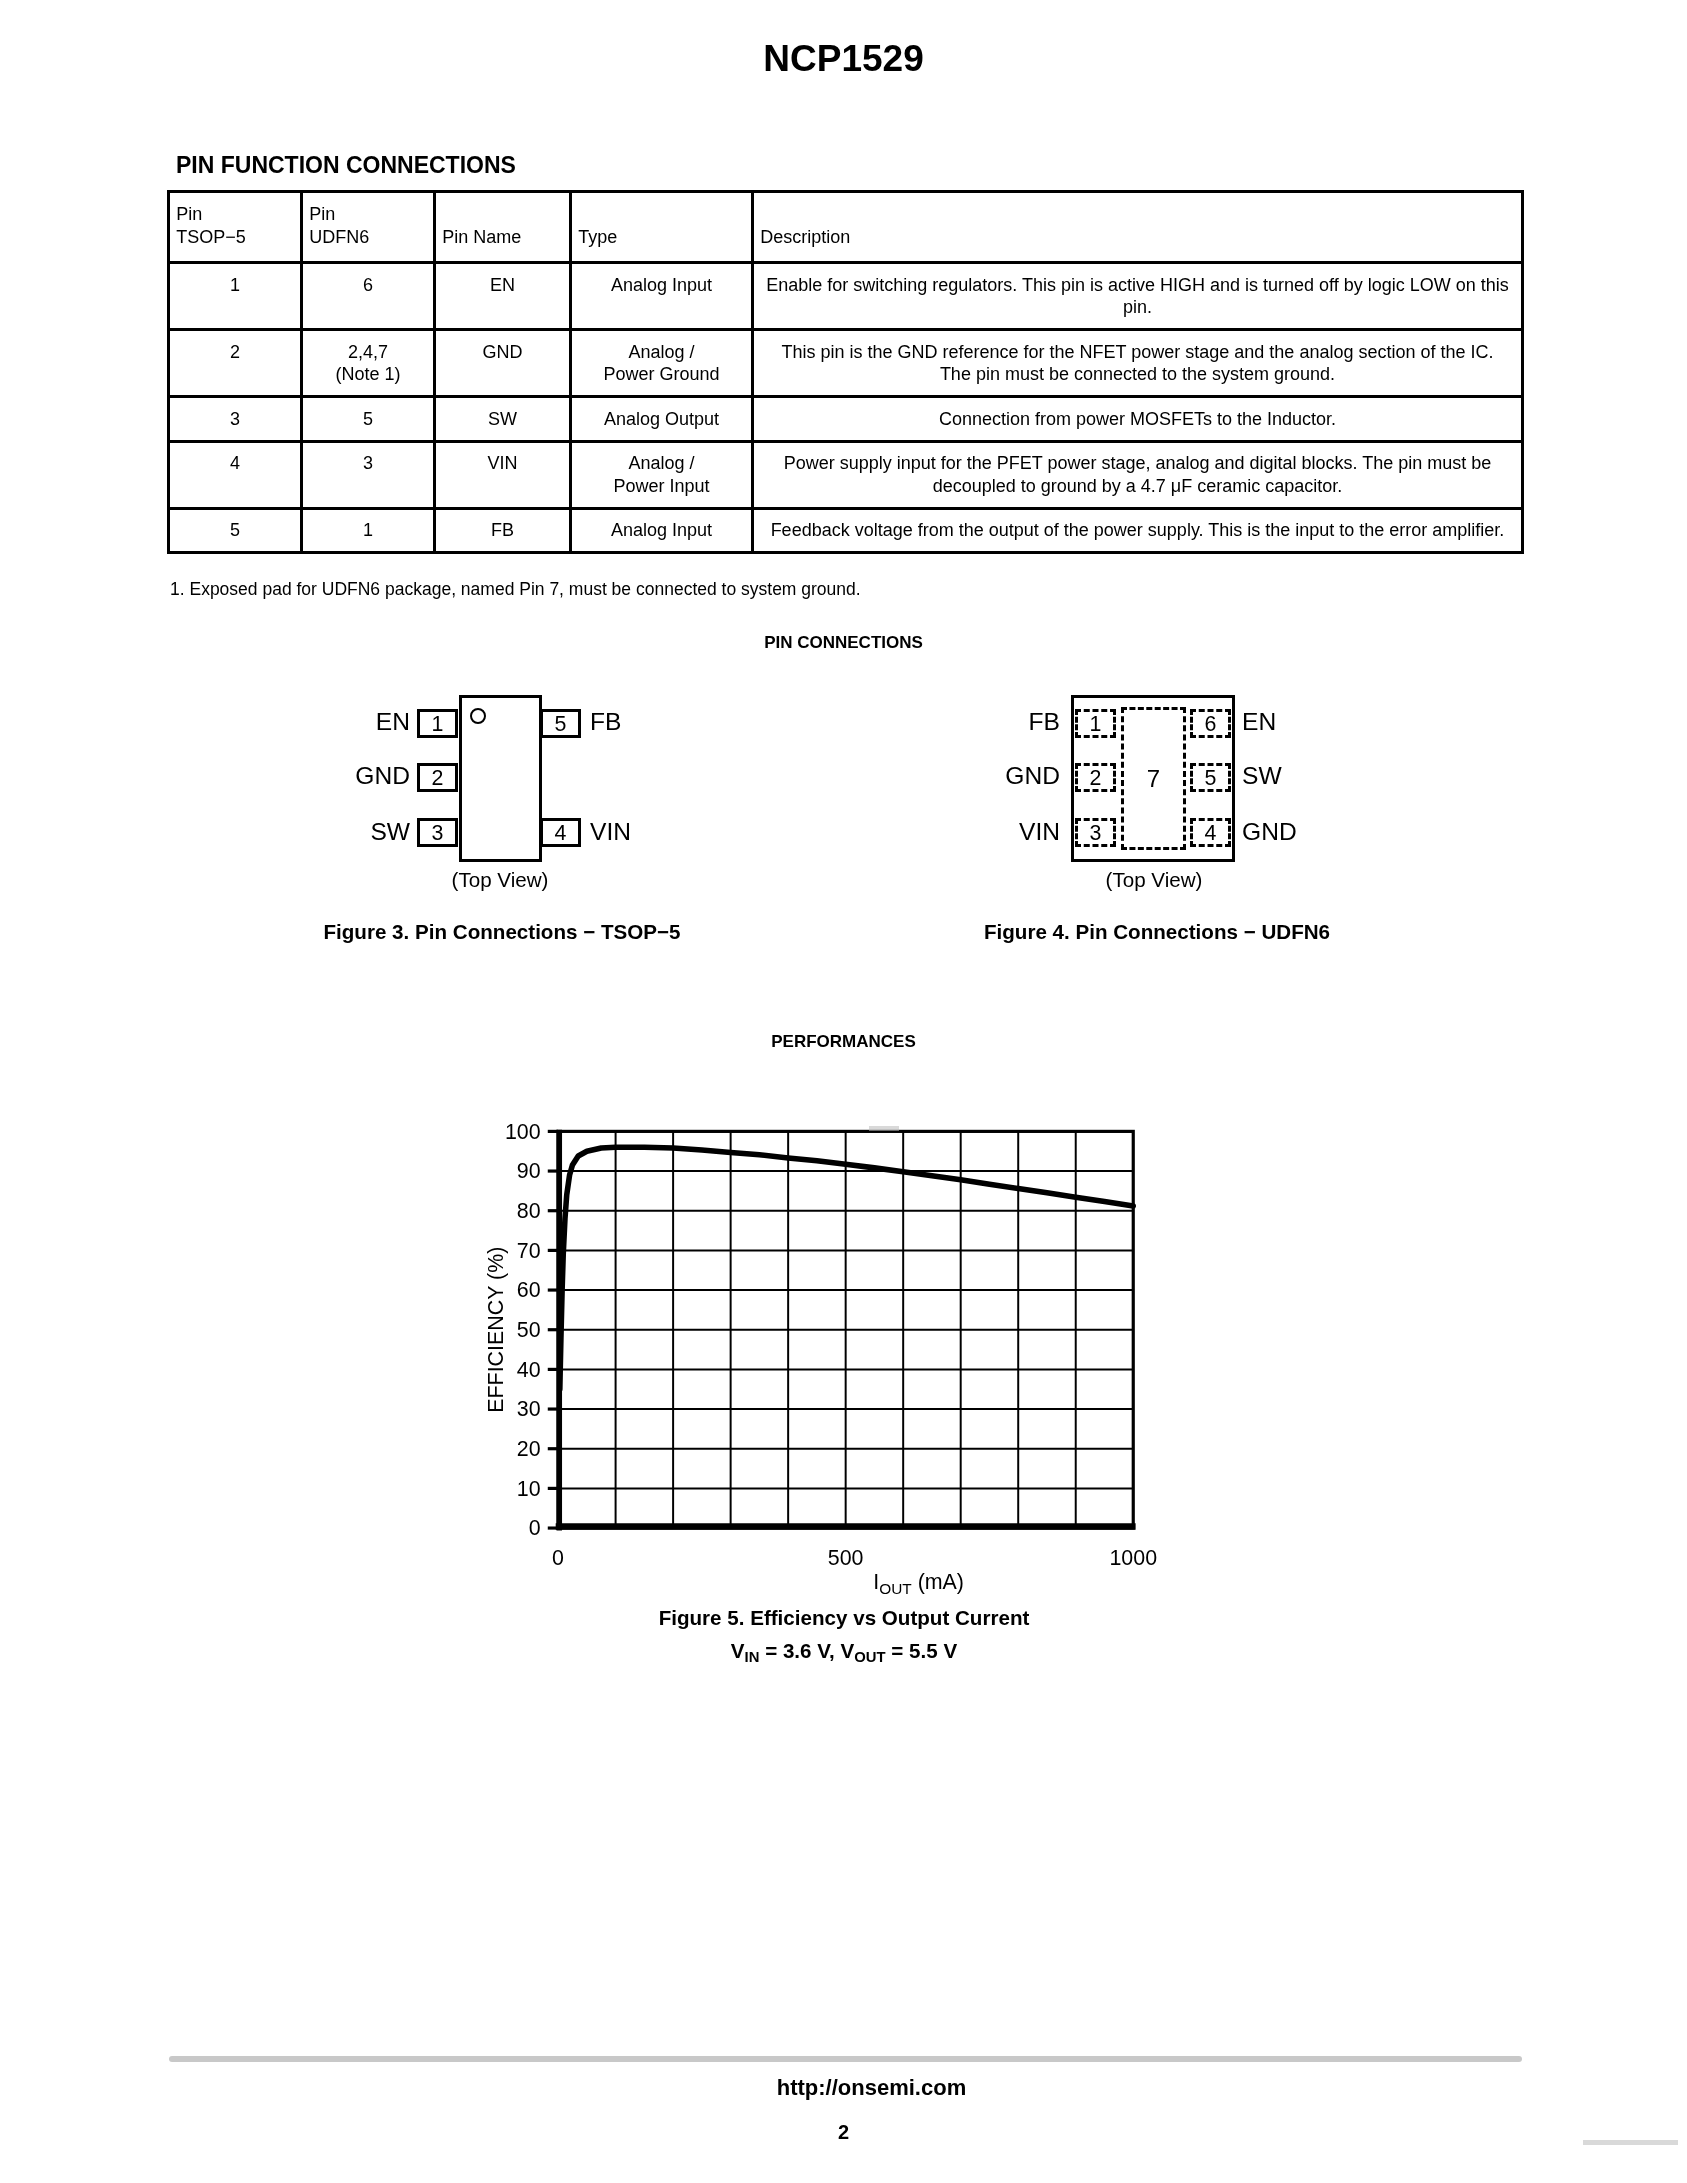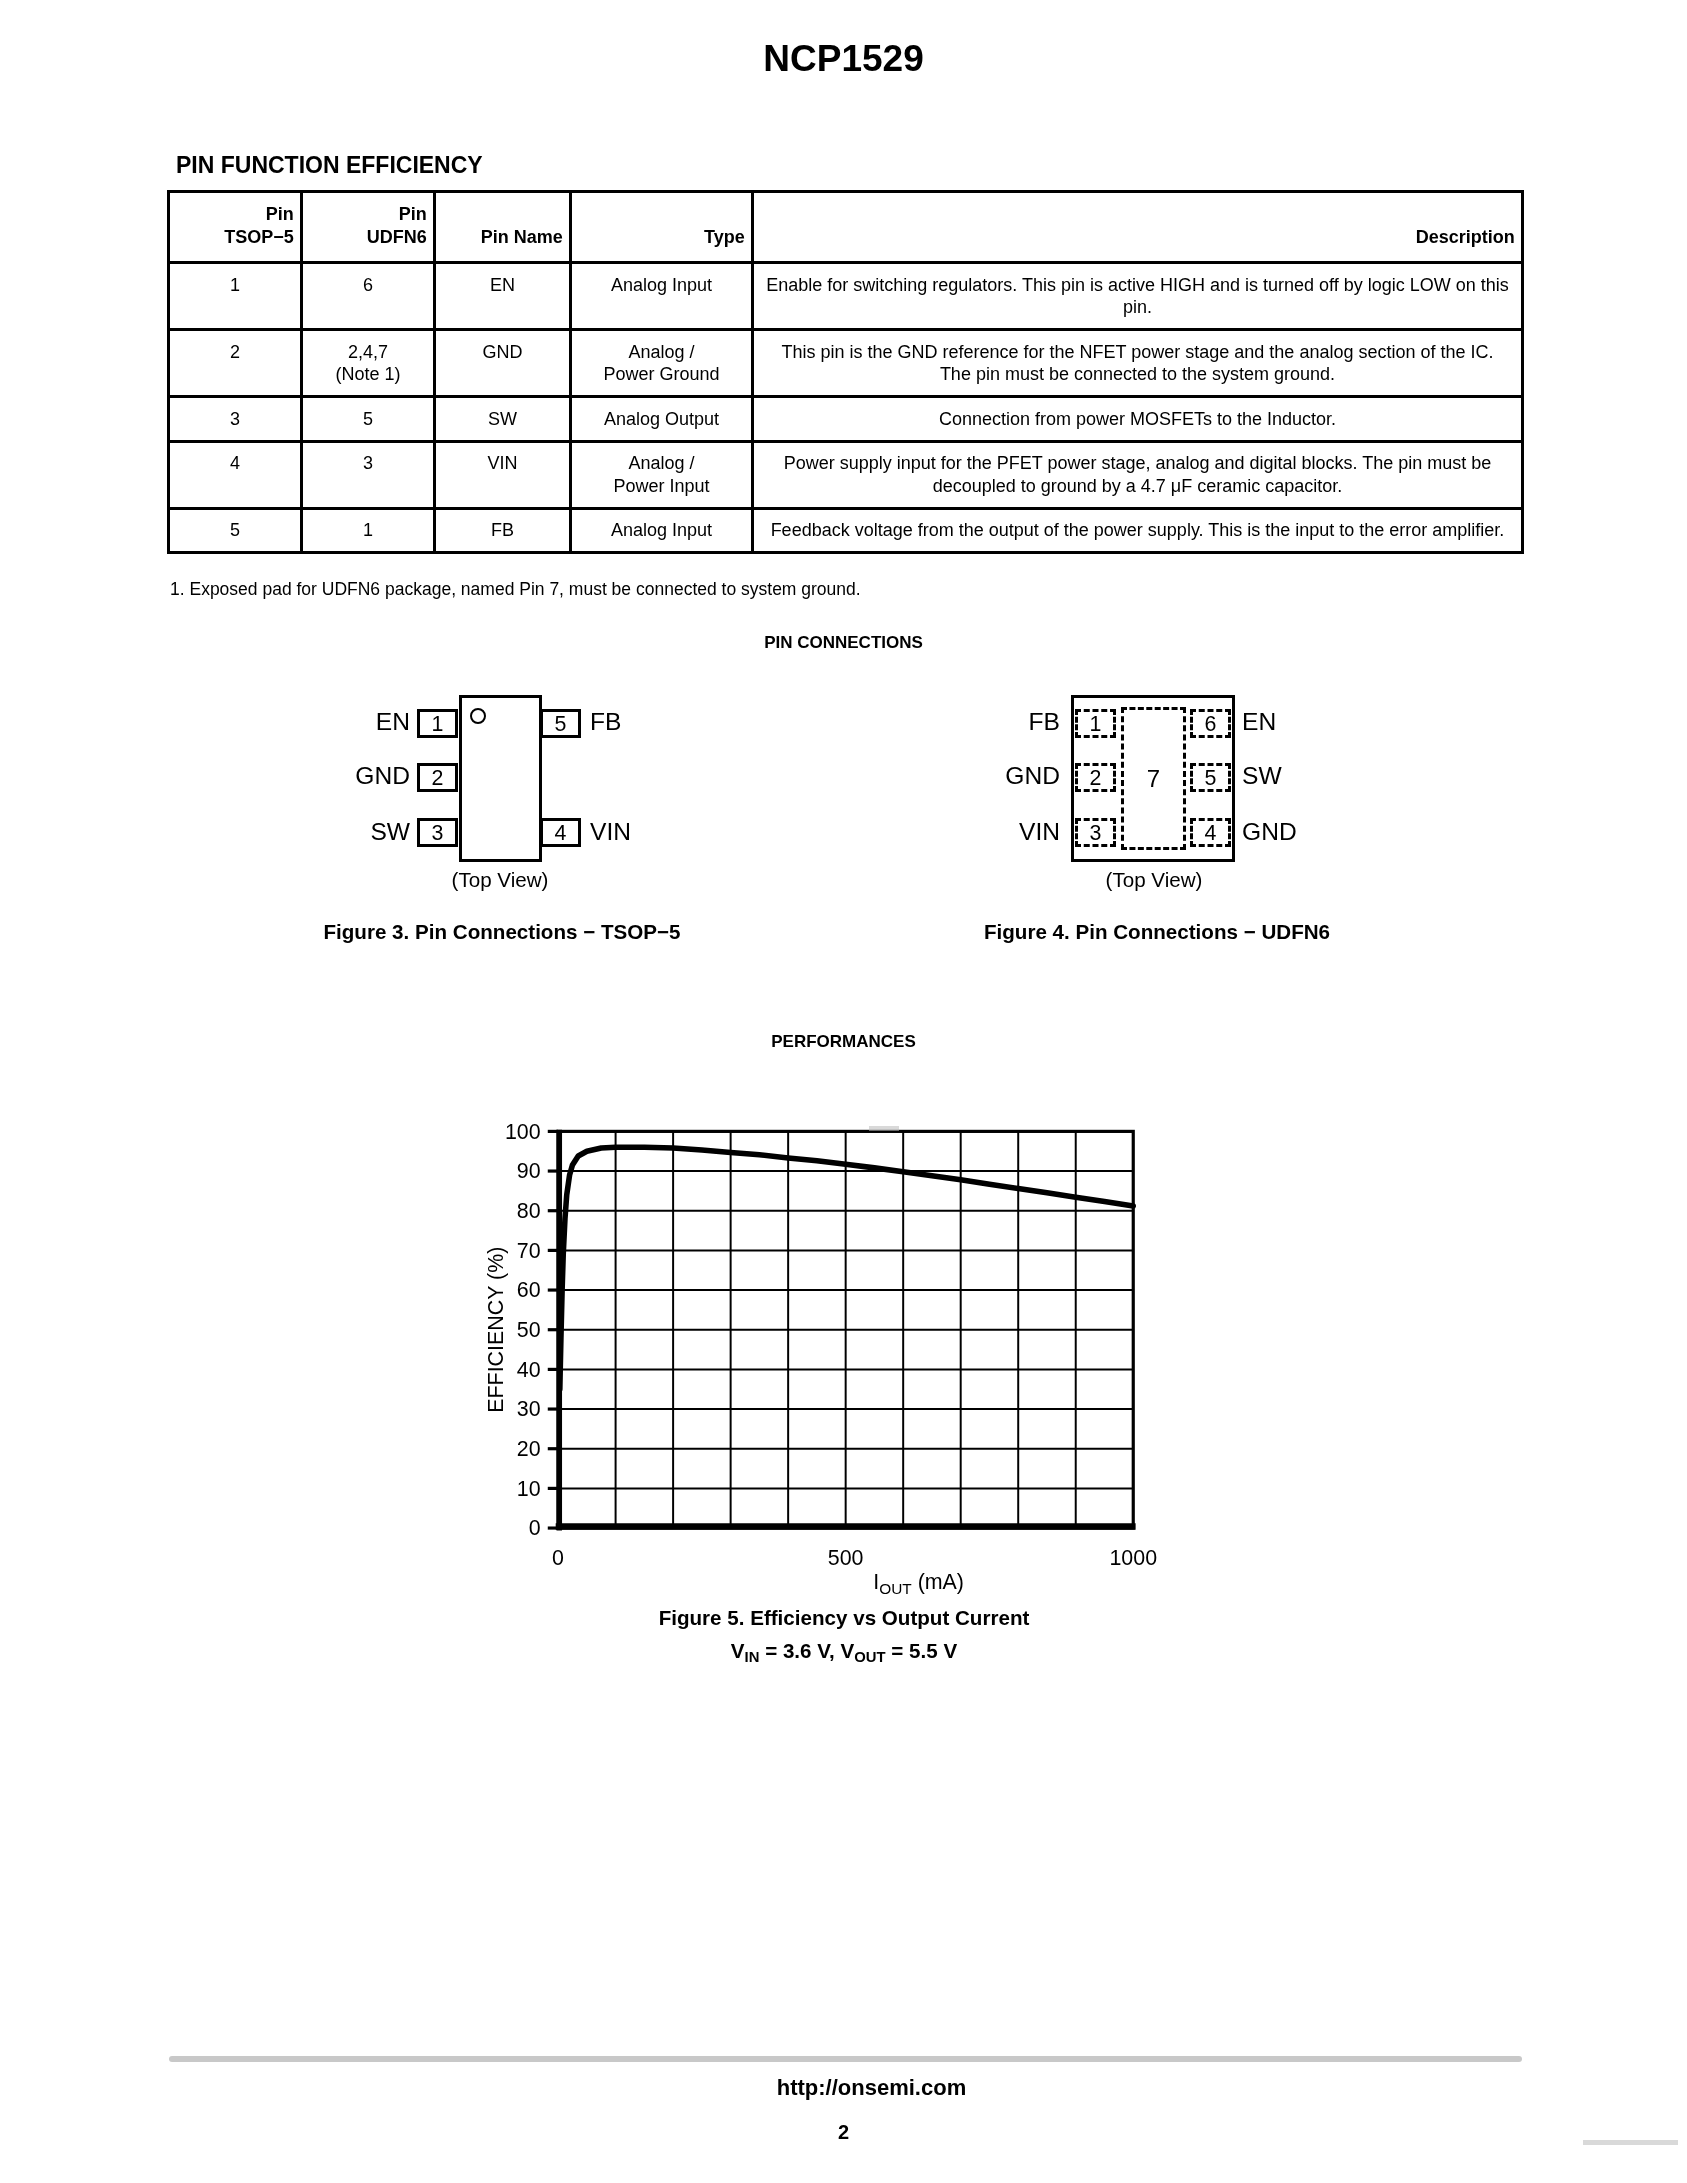--- a/index.html
+++ b/index.html
@@ -22,21 +22,21 @@
   #perf-heading{top:1032px;}
 
   table.pinfunc{
     position:absolute;left:167px;top:190px;width:1357px;
     border-collapse:collapse;table-layout:fixed;
   }
   table.pinfunc th,table.pinfunc td{
     border:3.2px solid #000;font-size:18px;
   }
   table.pinfunc th{
-    font-weight:bold;vertical-align:bottom;text-align:right;
+    font-weight:normal;vertical-align:bottom;text-align:left;
     padding:9.5px 6.3px 12.7px;white-space:pre-line;line-height:1.28;
   }
   table.pinfunc td{
     vertical-align:top;padding:9.5px 11px;line-height:1.25;
   }
   td.c{text-align:center;white-space:pre-line;}
   td.desc{text-align:center;}
 
   .note{position:absolute;left:170px;top:579px;font-size:17.5px;}
 
@@ -83,21 +83,21 @@
   #wm-chart{left:869px;top:1126px;width:30px;height:4.8px;}
   #wm-page{left:1583px;top:2140px;width:95px;height:4.8px;}
 </style>
 </head>
 <body>
 
 <div class="page">
 
   <div class="page-title">NCP1529</div>
 
-  <div class="left-heading">PIN FUNCTION EFFICIENCY</div>
+  <div class="left-heading">PIN FUNCTION CONNECTIONS</div>
 
   <table class="pinfunc">
     <colgroup>
       <col style="width:133px">
         <col style="width:133px">
         <col style="width:136px">
         <col style="width:182px">
         <col>
     </colgroup>
     <thead>

